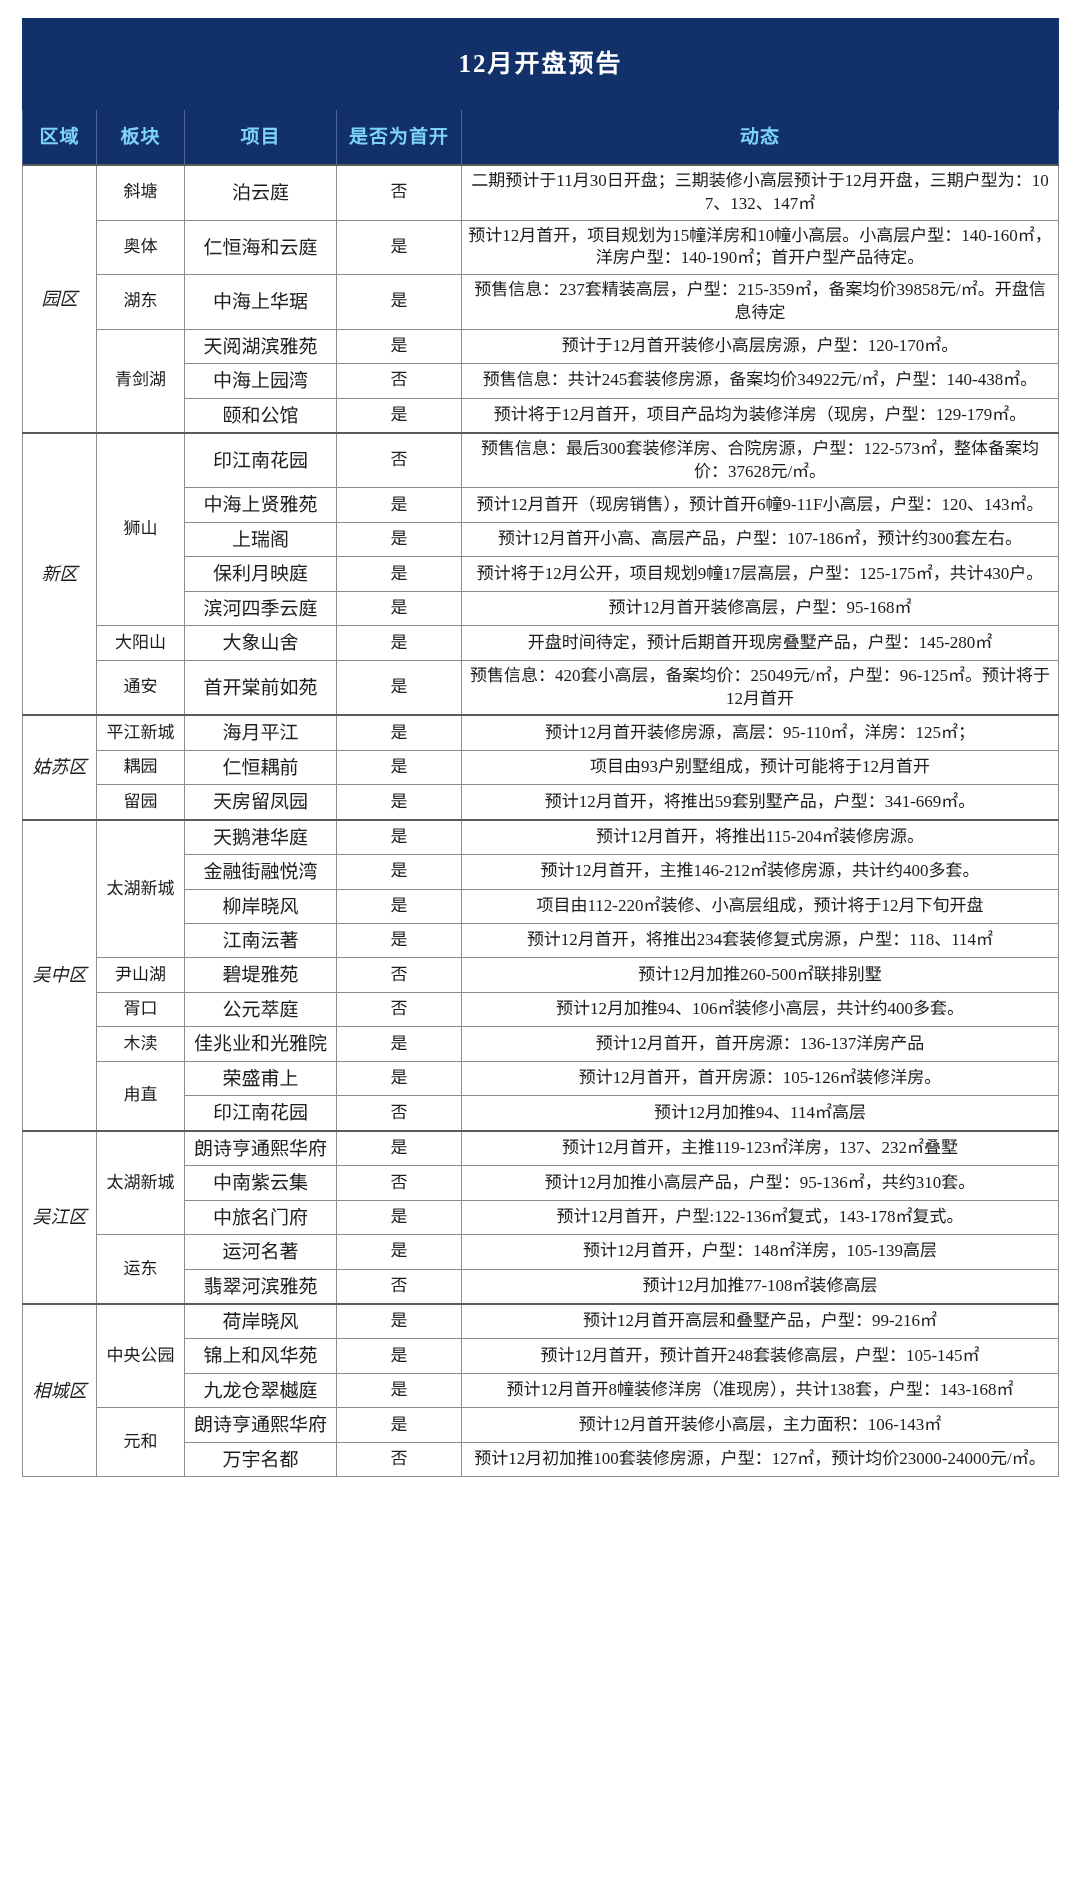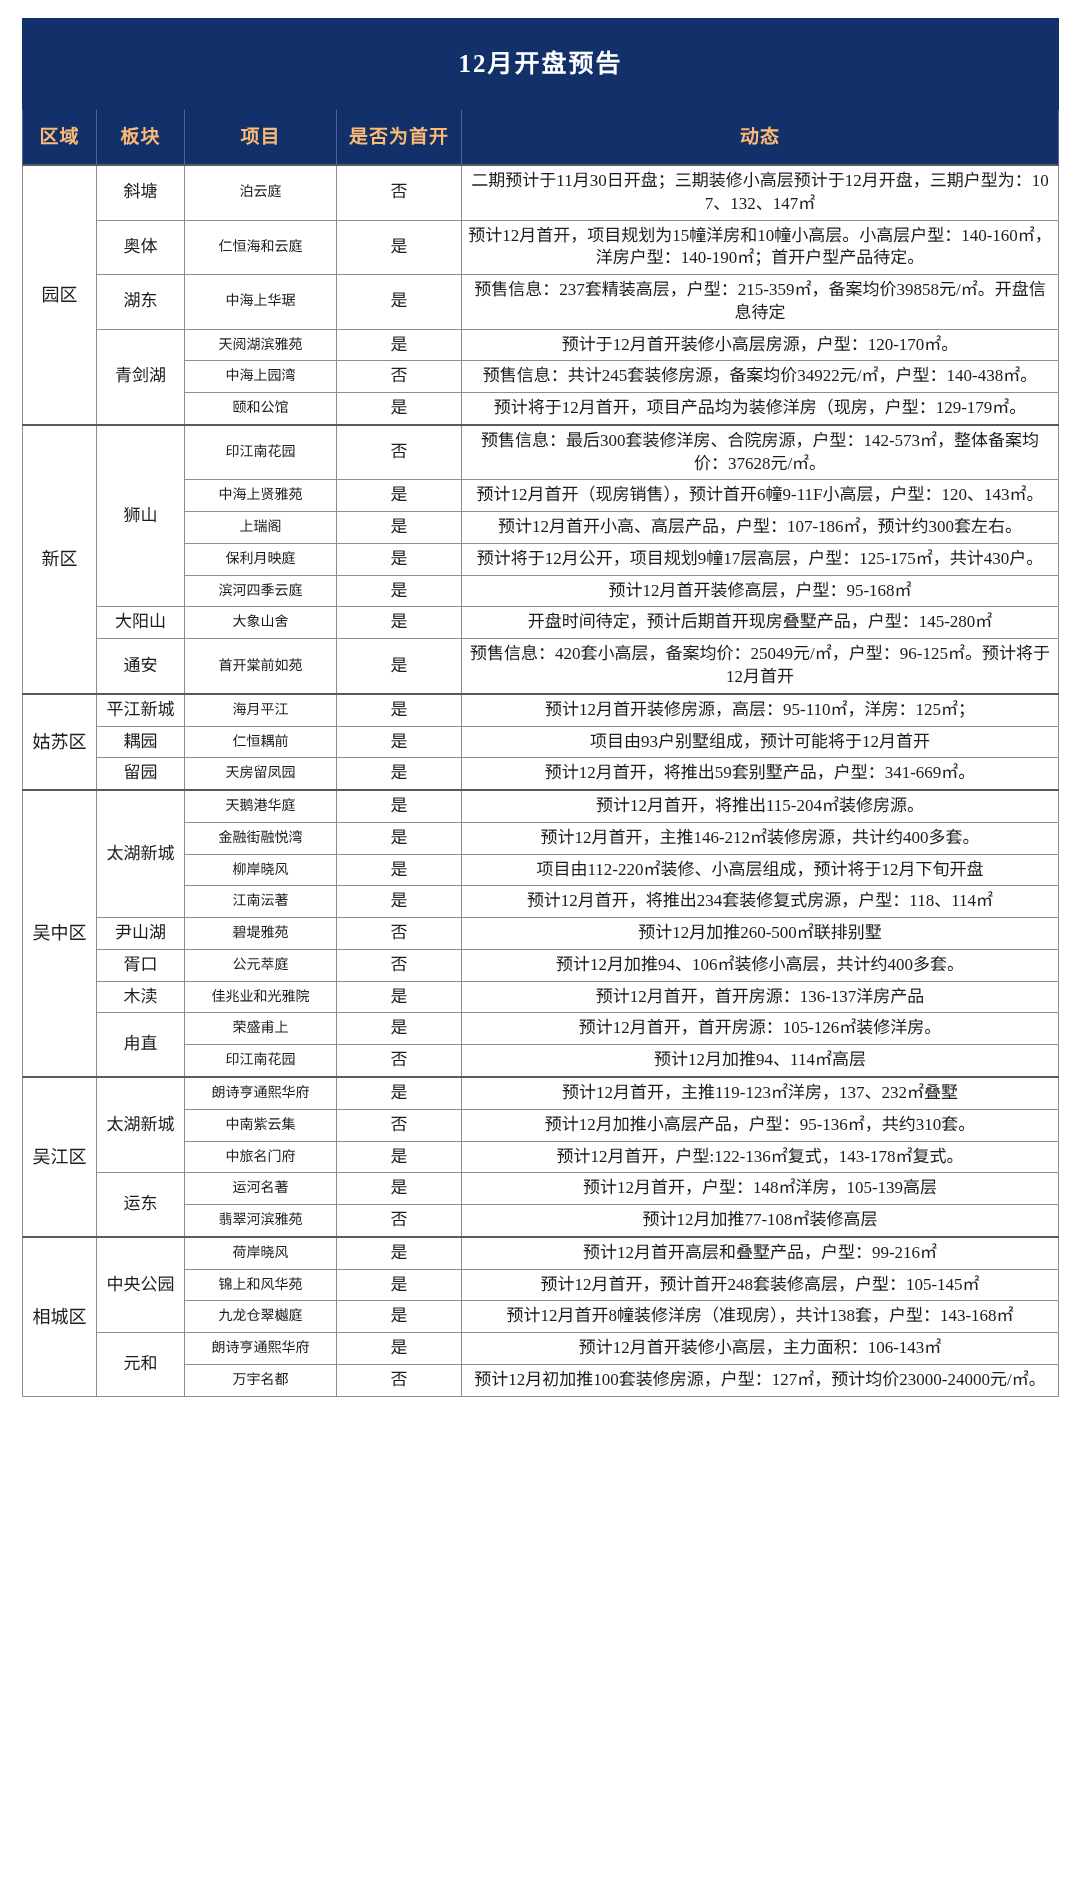--- a/index.html
+++ b/index.html
@@ -41,37 +41,38 @@
     font-weight:bold;
     letter-spacing:2px;
     height:82px;
     padding-top:4px;
   }
   
   tr.head-row th{
     background:#12306a;
     border:1px solid #4c6796;
     border-top:1px solid #7e94b8;
-    color:#fdba74;
+    color:#7dd3fc;
     font-size:19px;
     font-weight:bold;
     letter-spacing:1px;
     height:46px;
   }
   
   td.c-region{
     font-size:18px;
     background:#ffffff;
+    font-style:italic;
   }
   td.c-plate{
     font-size:17px;
     font-family:Liberation Serif, serif;
   }
   td.c-project{
-    font-size:14px;
+    font-size:19px;
   }
   td.c-first{
     font-size:17px;
   }
   td.c-note{
     font-size:17px;
     text-align:center;
     padding:6px 9px;
     line-height:1.45;
   }
@@ -144,21 +145,21 @@
         <tr>
           <td class="c-project">颐和公馆</td>
           <td class="c-first">是</td>
           <td class="c-note">预计将于12月首开，项目产品均为装修洋房（现房，户型：129-179㎡。</td>
         </tr>
         <tr class="block-start">
           <td class="c-region" rowspan="7">新区</td>
           <td class="c-plate" rowspan="5">狮山</td>
           <td class="c-project">印江南花园</td>
           <td class="c-first">否</td>
-          <td class="c-note">预售信息：最后300套装修洋房、合院房源，户型：142-573㎡，整体备案均价：37628元/㎡。</td>
+          <td class="c-note">预售信息：最后300套装修洋房、合院房源，户型：122-573㎡，整体备案均价：37628元/㎡。</td>
         </tr>
         <tr>
           <td class="c-project">中海上贤雅苑</td>
           <td class="c-first">是</td>
           <td class="c-note">预计12月首开（现房销售），预计首开6幢9-11F小高层，户型：120、143㎡。</td>
         </tr>
         <tr>
           <td class="c-project">上瑞阁</td>
           <td class="c-first">是</td>
           <td class="c-note">预计12月首开小高、高层产品，户型：107-186㎡，预计约300套左右。</td>

